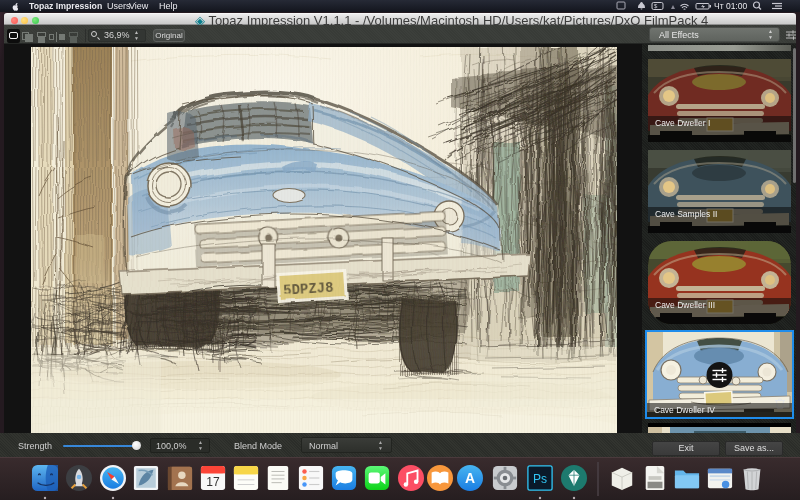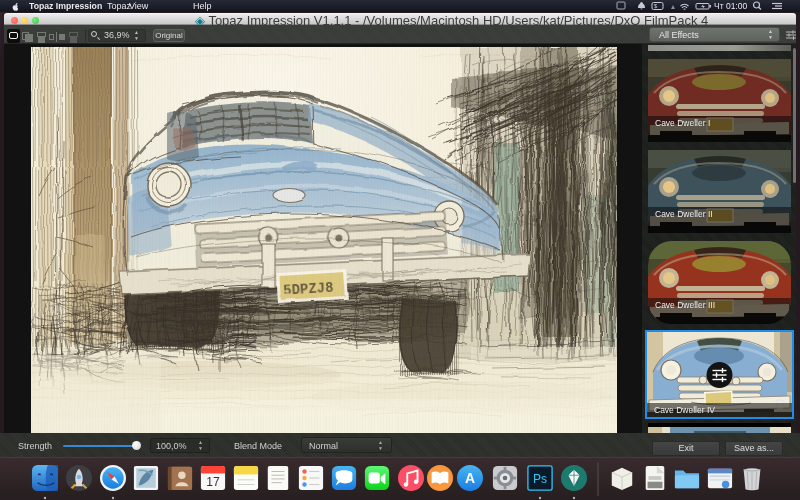--- a/index.html
+++ b/index.html
@@ -30,23 +30,23 @@
 <body>
 <div id="stage">
 
   <div class="abs" style="left:0;top:12px;width:800px;height:445px;background:linear-gradient(100deg,#36242e,#241a20 10px)"></div>
 
   <div class="abs" id="menubar">
     <svg class="mi" style="left:11px;top:2px;" width="9" height="9" viewBox="0 0 9 9">
       <path d="M4.6,2.2 C5.0,1.4 5.8,1.0 6.5,1.0 C6.6,1.8 6.2,2.5 5.7,3.0 C5.2,3.5 4.8,3.6 4.5,3.5 C4.4,2.9 4.4,2.6 4.6,2.2 Z M6.8,8.0 C6.3,8.7 5.8,8.9 5.3,8.7 C4.9,8.5 4.6,8.5 4.2,8.7 C3.6,8.9 3.2,8.8 2.7,8.1 C1.6,6.7 1.3,4.8 2.1,3.9 C2.6,3.3 3.3,3.2 3.9,3.5 C4.3,3.7 4.6,3.7 5.0,3.5 C5.7,3.2 6.4,3.3 6.9,4.0 C6.1,4.6 6.0,5.9 7.1,6.6 C7.0,7.1 6.9,7.5 6.8,8.0 Z" fill="#e8e8ee"></path>
     </svg>
     <span class="mi" style="left:29px;font-weight:bold;font-size:8.7px;">Topaz Impression</span>
-    <span class="mi" style="left:107px;">Topaz</span>
+    <span class="mi" style="left:107px;">Users</span>
     <span class="mi" style="left:129px;">View</span>
-    <span class="mi" style="left:159px;margin-left:34px;">Help</span>
+    <span class="mi" style="left:159px;">Help</span>
     <svg class="mi" style="left:616px;top:1px;" width="96" height="10" viewBox="0 0 96 10">
       <g fill="#c9c9d2" stroke="none">
         <rect x="1" y="1" width="8" height="7" rx="1" fill="none" stroke="#a9a9b4" stroke-width="1"></rect>
         <path d="M22,7 C22,4 23,3.6 23.6,3 C24.2,2.4 24.4,1 25.5,1 C26.6,1 26.8,2.4 27.4,3 C28,3.6 29,4 29,7 Z M24.5,7.6 a1,1 0 0 0 2,0 Z"></path>
         <rect x="36" y="1.5" width="11" height="7" rx="1.5" fill="none" stroke="#c9c9d2" stroke-width="1"></rect>
         <text x="38" y="7.4" font-size="6" fill="#c9c9d2" font-family="Liberation Sans">$</text>
         <path d="M55,8 L57,4 L59,8 Z" fill="#8a8a96"></path>
         <path d="M63,8 a5.5,5.5 0 0 1 11,0 Z" fill="none"></path>
         <path d="M64.5,5.2 a5,5 0 0 1 8,0 M66,6.9 a3,3 0 0 1 5,0 M67.6,8.4 a1.2,1.2 0 0 1 1.8,0" stroke="#c9c9d2" stroke-width="1.1" fill="none"></path>
         <rect x="80" y="2.5" width="13" height="5.5" rx="1" fill="none" stroke="#c9c9d2" stroke-width="1"></rect>
@@ -1492,21 +1492,21 @@
         <circle cx="122" cy="39" r="9" fill="#a8a08b"></circle>
           <circle cx="122" cy="39" r="5" fill="#dec080"></circle>
         <rect x="28" y="45" width="89" height="5" rx="2.5" fill="#a8a08b"></rect>
         <rect x="29" y="52" width="87" height="5" rx="2.5" fill="#a8a08b" opacity="0.85"></rect>
         <rect x="30" y="59" width="85" height="5" rx="2.5" fill="#a8a08b"></rect>
         <path d="M2,66 L141,63 L141,75 L2,77 Z" fill="#aaa28a"></path>
         <rect x="59" y="59" width="26" height="13" fill="#bf9c3c" stroke="#f2ead2" stroke-width="1"></rect>
         <rect x="0" y="76" width="143" height="7" fill="#080808"></rect>
         <path d="M12,72 L44,72 L44,83 L12,83 Z M96,72 L128,72 L128,83 L96,83 Z" fill="#080808"></path>
       </svg>
-      <div class="tlabel">Cave Dweller II</div>
+      <div class="tlabel">Cave Samples II</div>
     </div>
 
     <div class="thumb" style="top:241px;border-radius:24px;">
       <svg width="143" height="83" viewBox="0 0 143 83">
         <rect width="143" height="83" fill="#46492e"></rect>
         <rect width="143" height="18" fill="#5d6638"></rect>
         <rect x="100" width="43" height="22" fill="#5d6638" opacity="0.7"></rect>
         <path d="M0,36 C12,16 40,7 71,7 C103,7 131,16 143,36 L143,72 L0,72 Z" fill="#96331f"></path>
         <path d="M46,9 C60,5 84,5 98,9 L94,17 C80,13 62,13 50,17 Z" fill="#1e2018" opacity="0.8"></path>
         <ellipse cx="71" cy="23" rx="27" ry="8" fill="#97802e"></ellipse>

